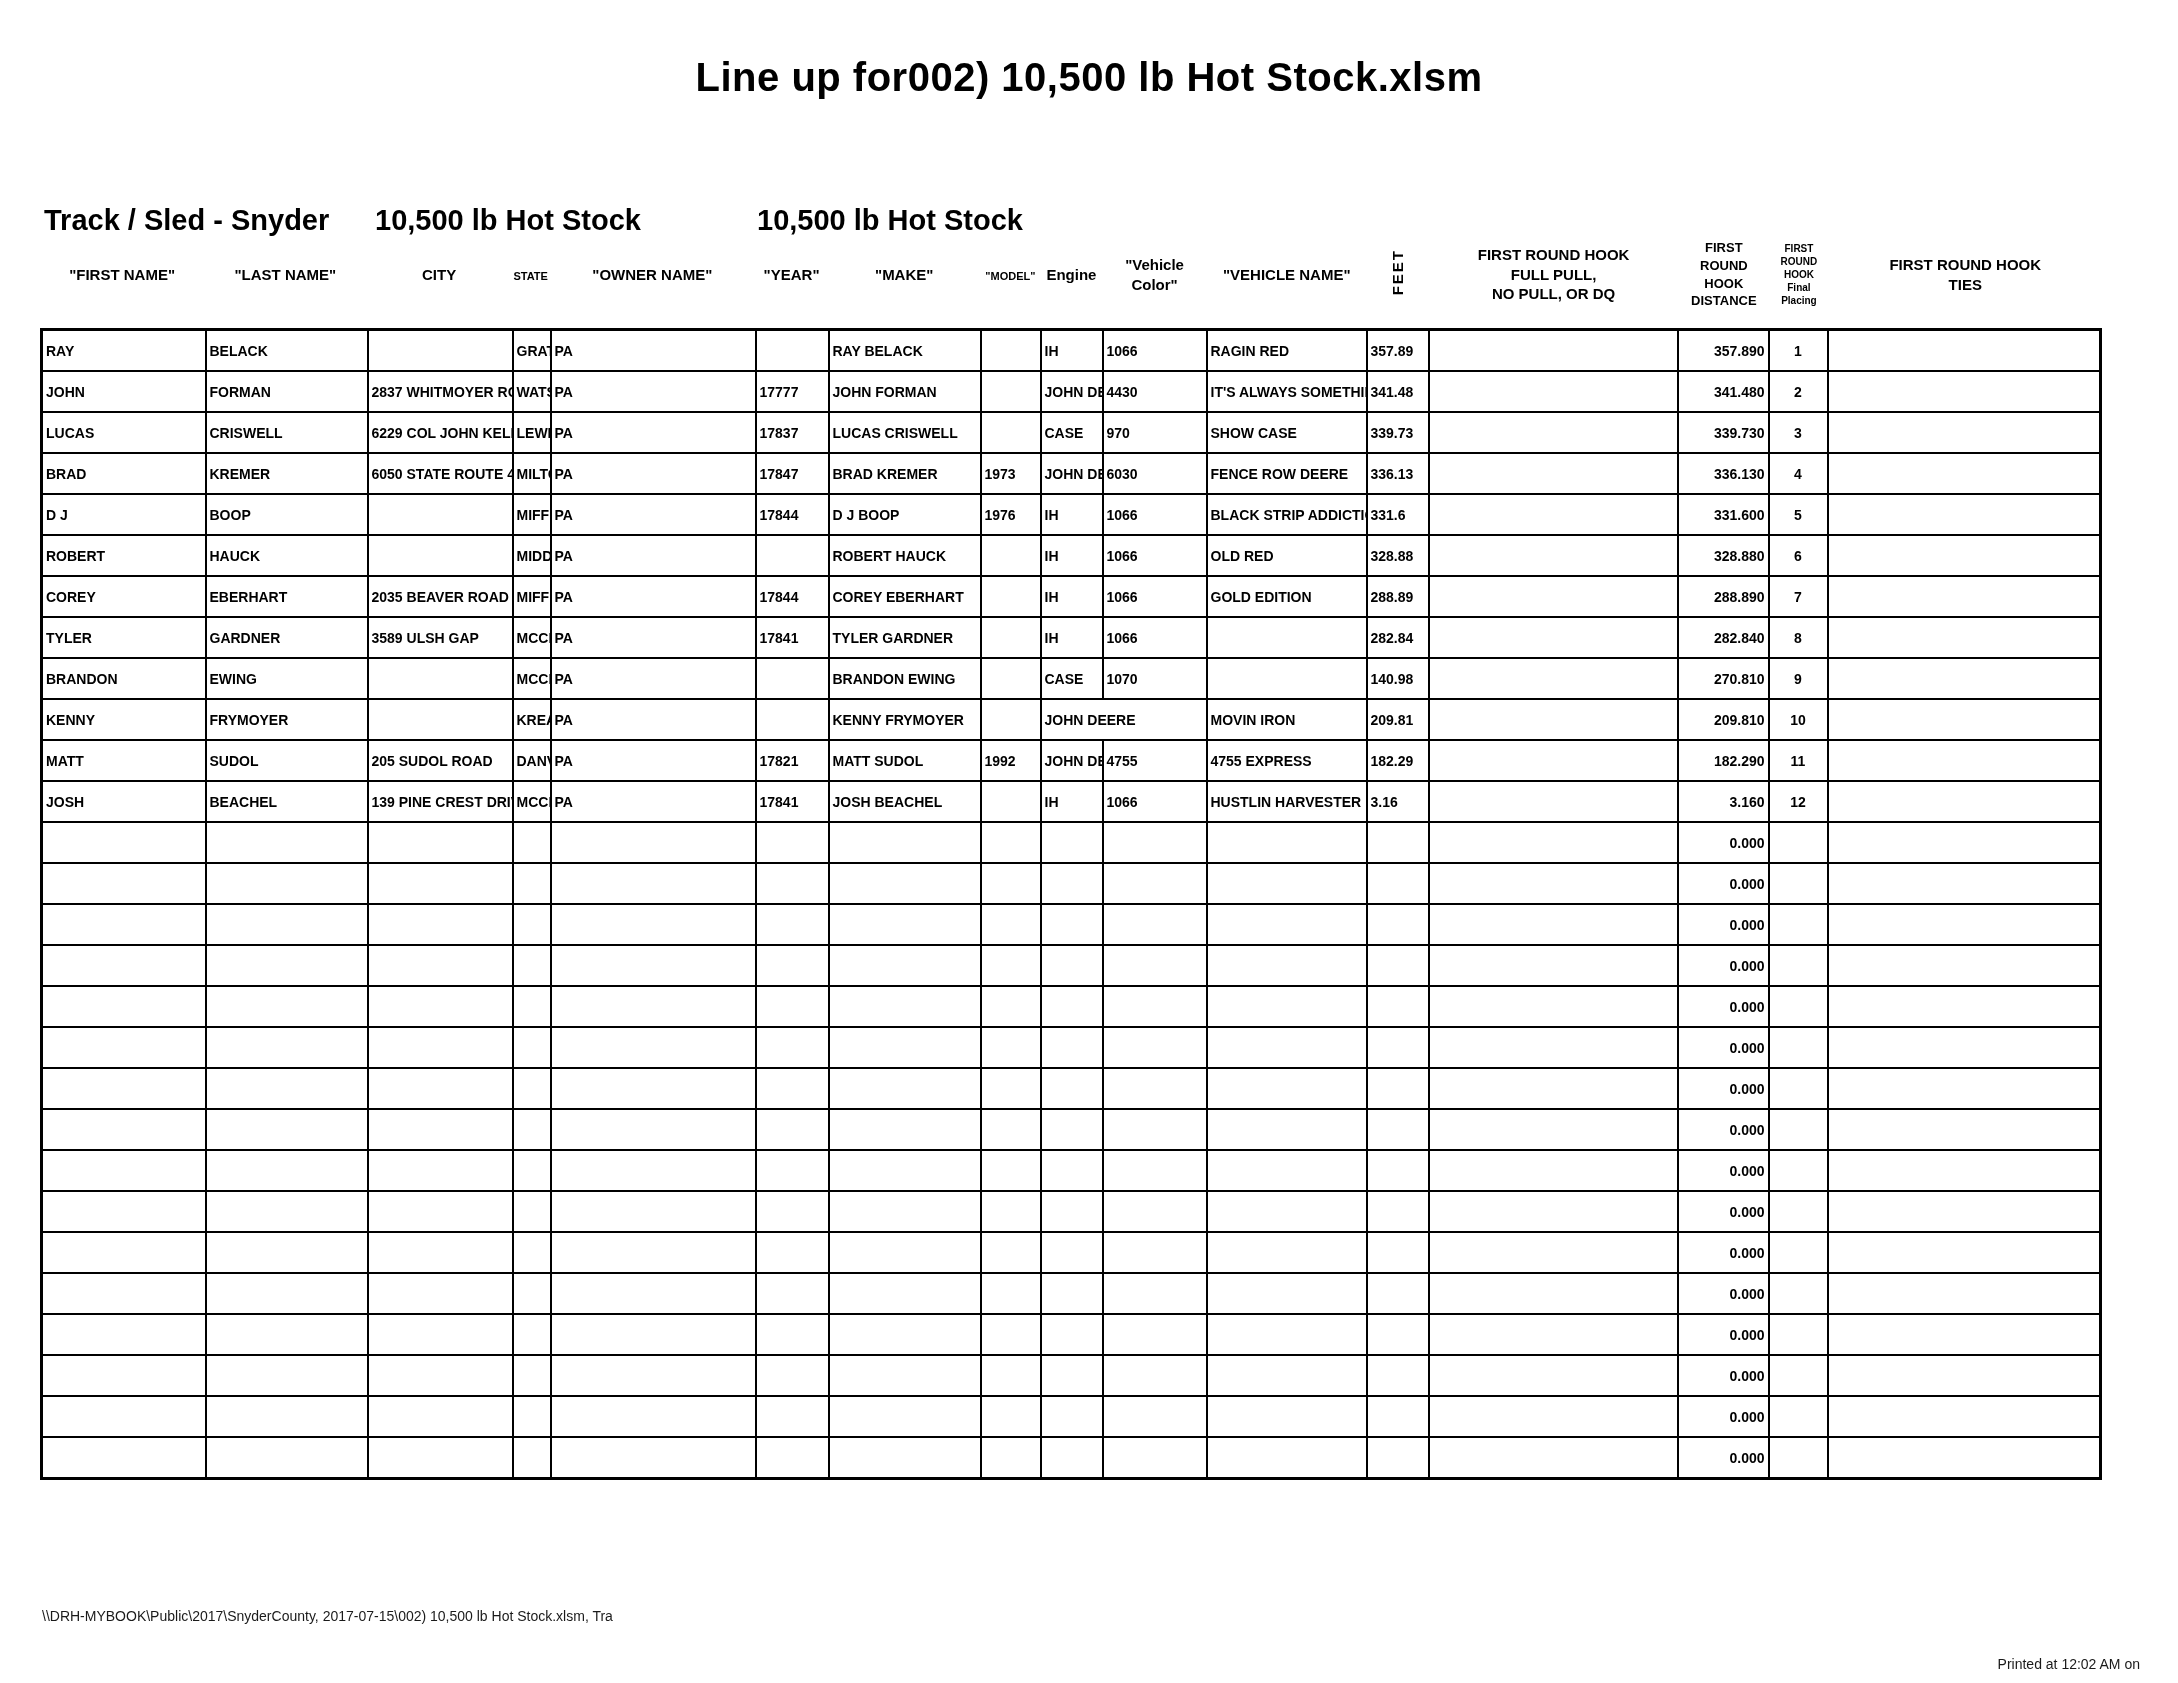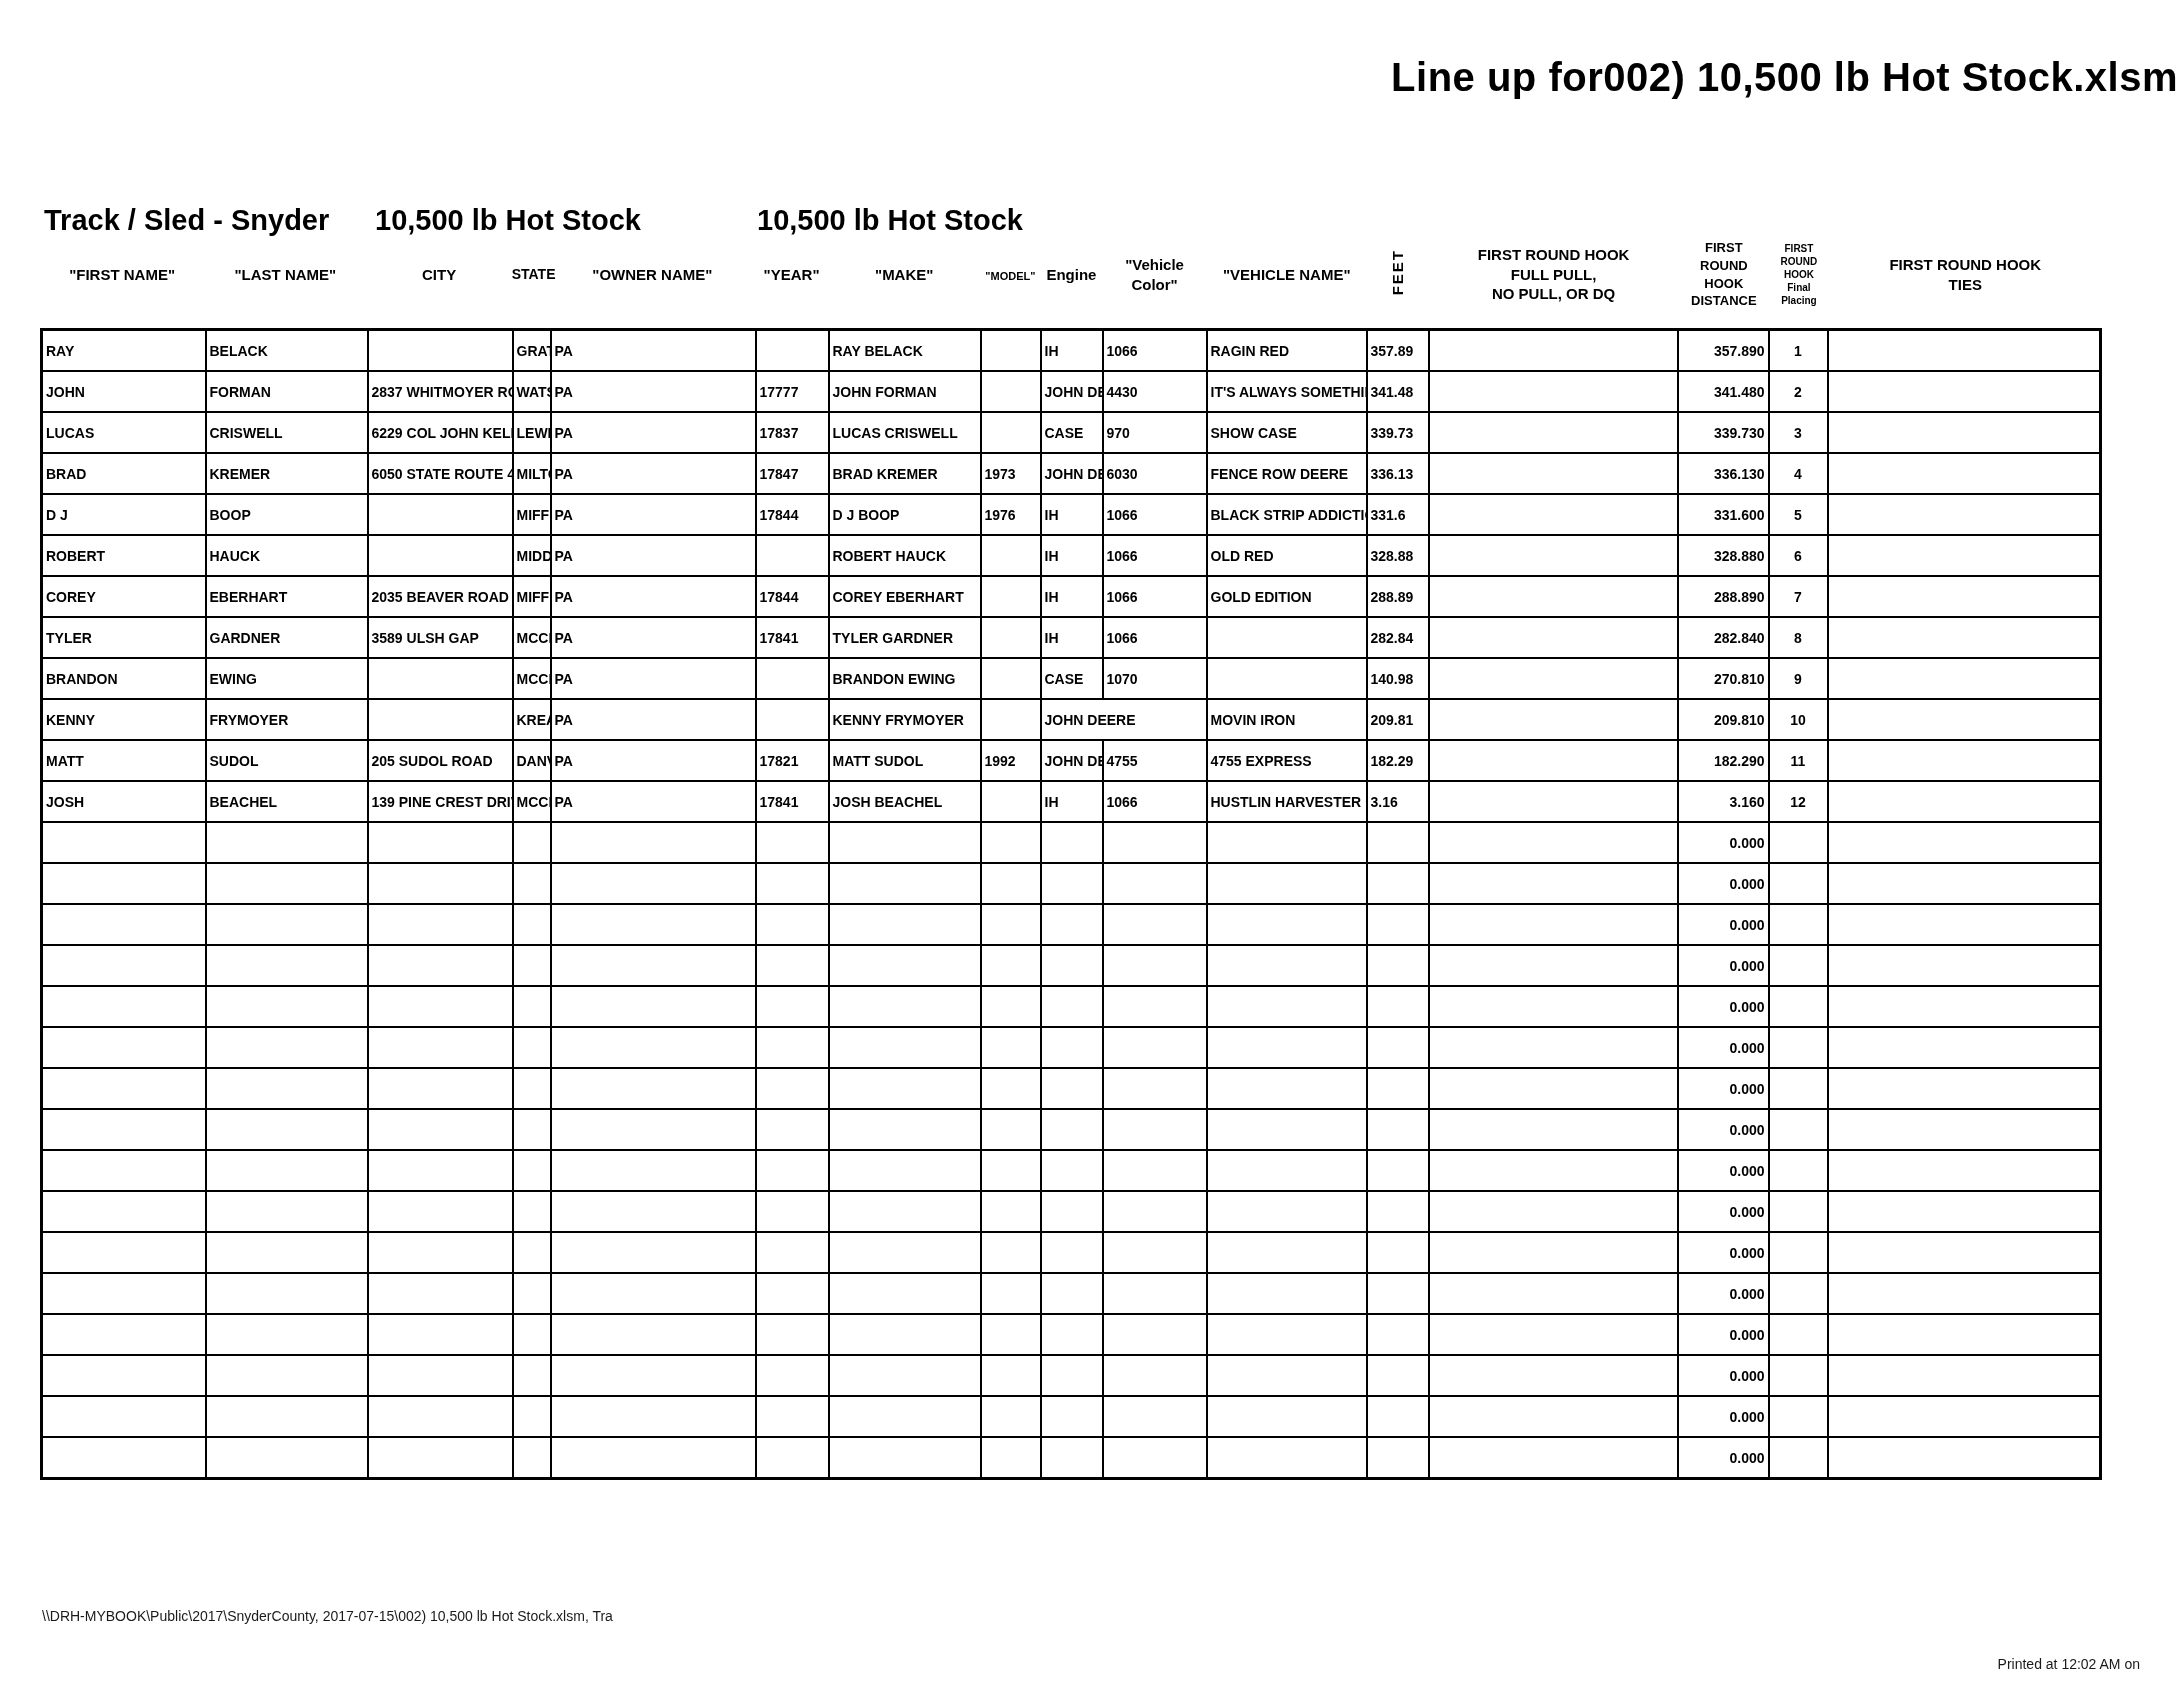--- a/index.html
+++ b/index.html
@@ -2,34 +2,34 @@
 <html><head>
 <meta charset="utf-8">
 <style>
   html,body{margin:0;padding:0;}
   body{
     width:2178px;height:1683px;background:#ffffff;color:#000;
     font-family:"Liberation Sans", sans-serif;position:relative;overflow:hidden;
   }
   .abs{position:absolute;}
   .page-title{
-    left:0;top:55px;width:2178px;text-align:right;
+    left:0;top:55px;width:2178px;text-align:center;
     font-size:40px;font-weight:bold;letter-spacing:0.5px;
   }
   .top-label{top:204px;font-size:29px;font-weight:bold;white-space:nowrap;}
   #track-label{left:44px;}
   #class-label-left{left:375px;}
   #class-label-right{left:757px;}
 
   .hdr-wrap{left:40px;top:234px;}
   table{border-collapse:collapse;table-layout:fixed;}
   .hdr-table{width:2062px;}
   .hdr-table td{height:81px;text-align:center;vertical-align:middle;padding:0;}
   .hl{display:inline-block;font-weight:bold;font-size:15px;line-height:1.3;white-space:pre-line;}
-  .hl.sm{font-size:14px;}
+  .hl.sm{font-size:11px;}
   .hl.md{font-size:11px;}
   .hl.dist{font-size:13px;line-height:1.35;}
   .hl.tiny{font-size:10px;line-height:1.3;}
   .hl.rot{writing-mode:vertical-rl;transform:rotate(180deg);letter-spacing:2px;}
 
   .tbl-wrap{left:40px;top:328px;}
   .main-table{width:2062px;border:3px solid #000;}
   .main-table td{
     border:2px solid #000;height:39px;padding:0 3px;
     font-size:14px;font-weight:bold;white-space:nowrap;overflow:hidden;

